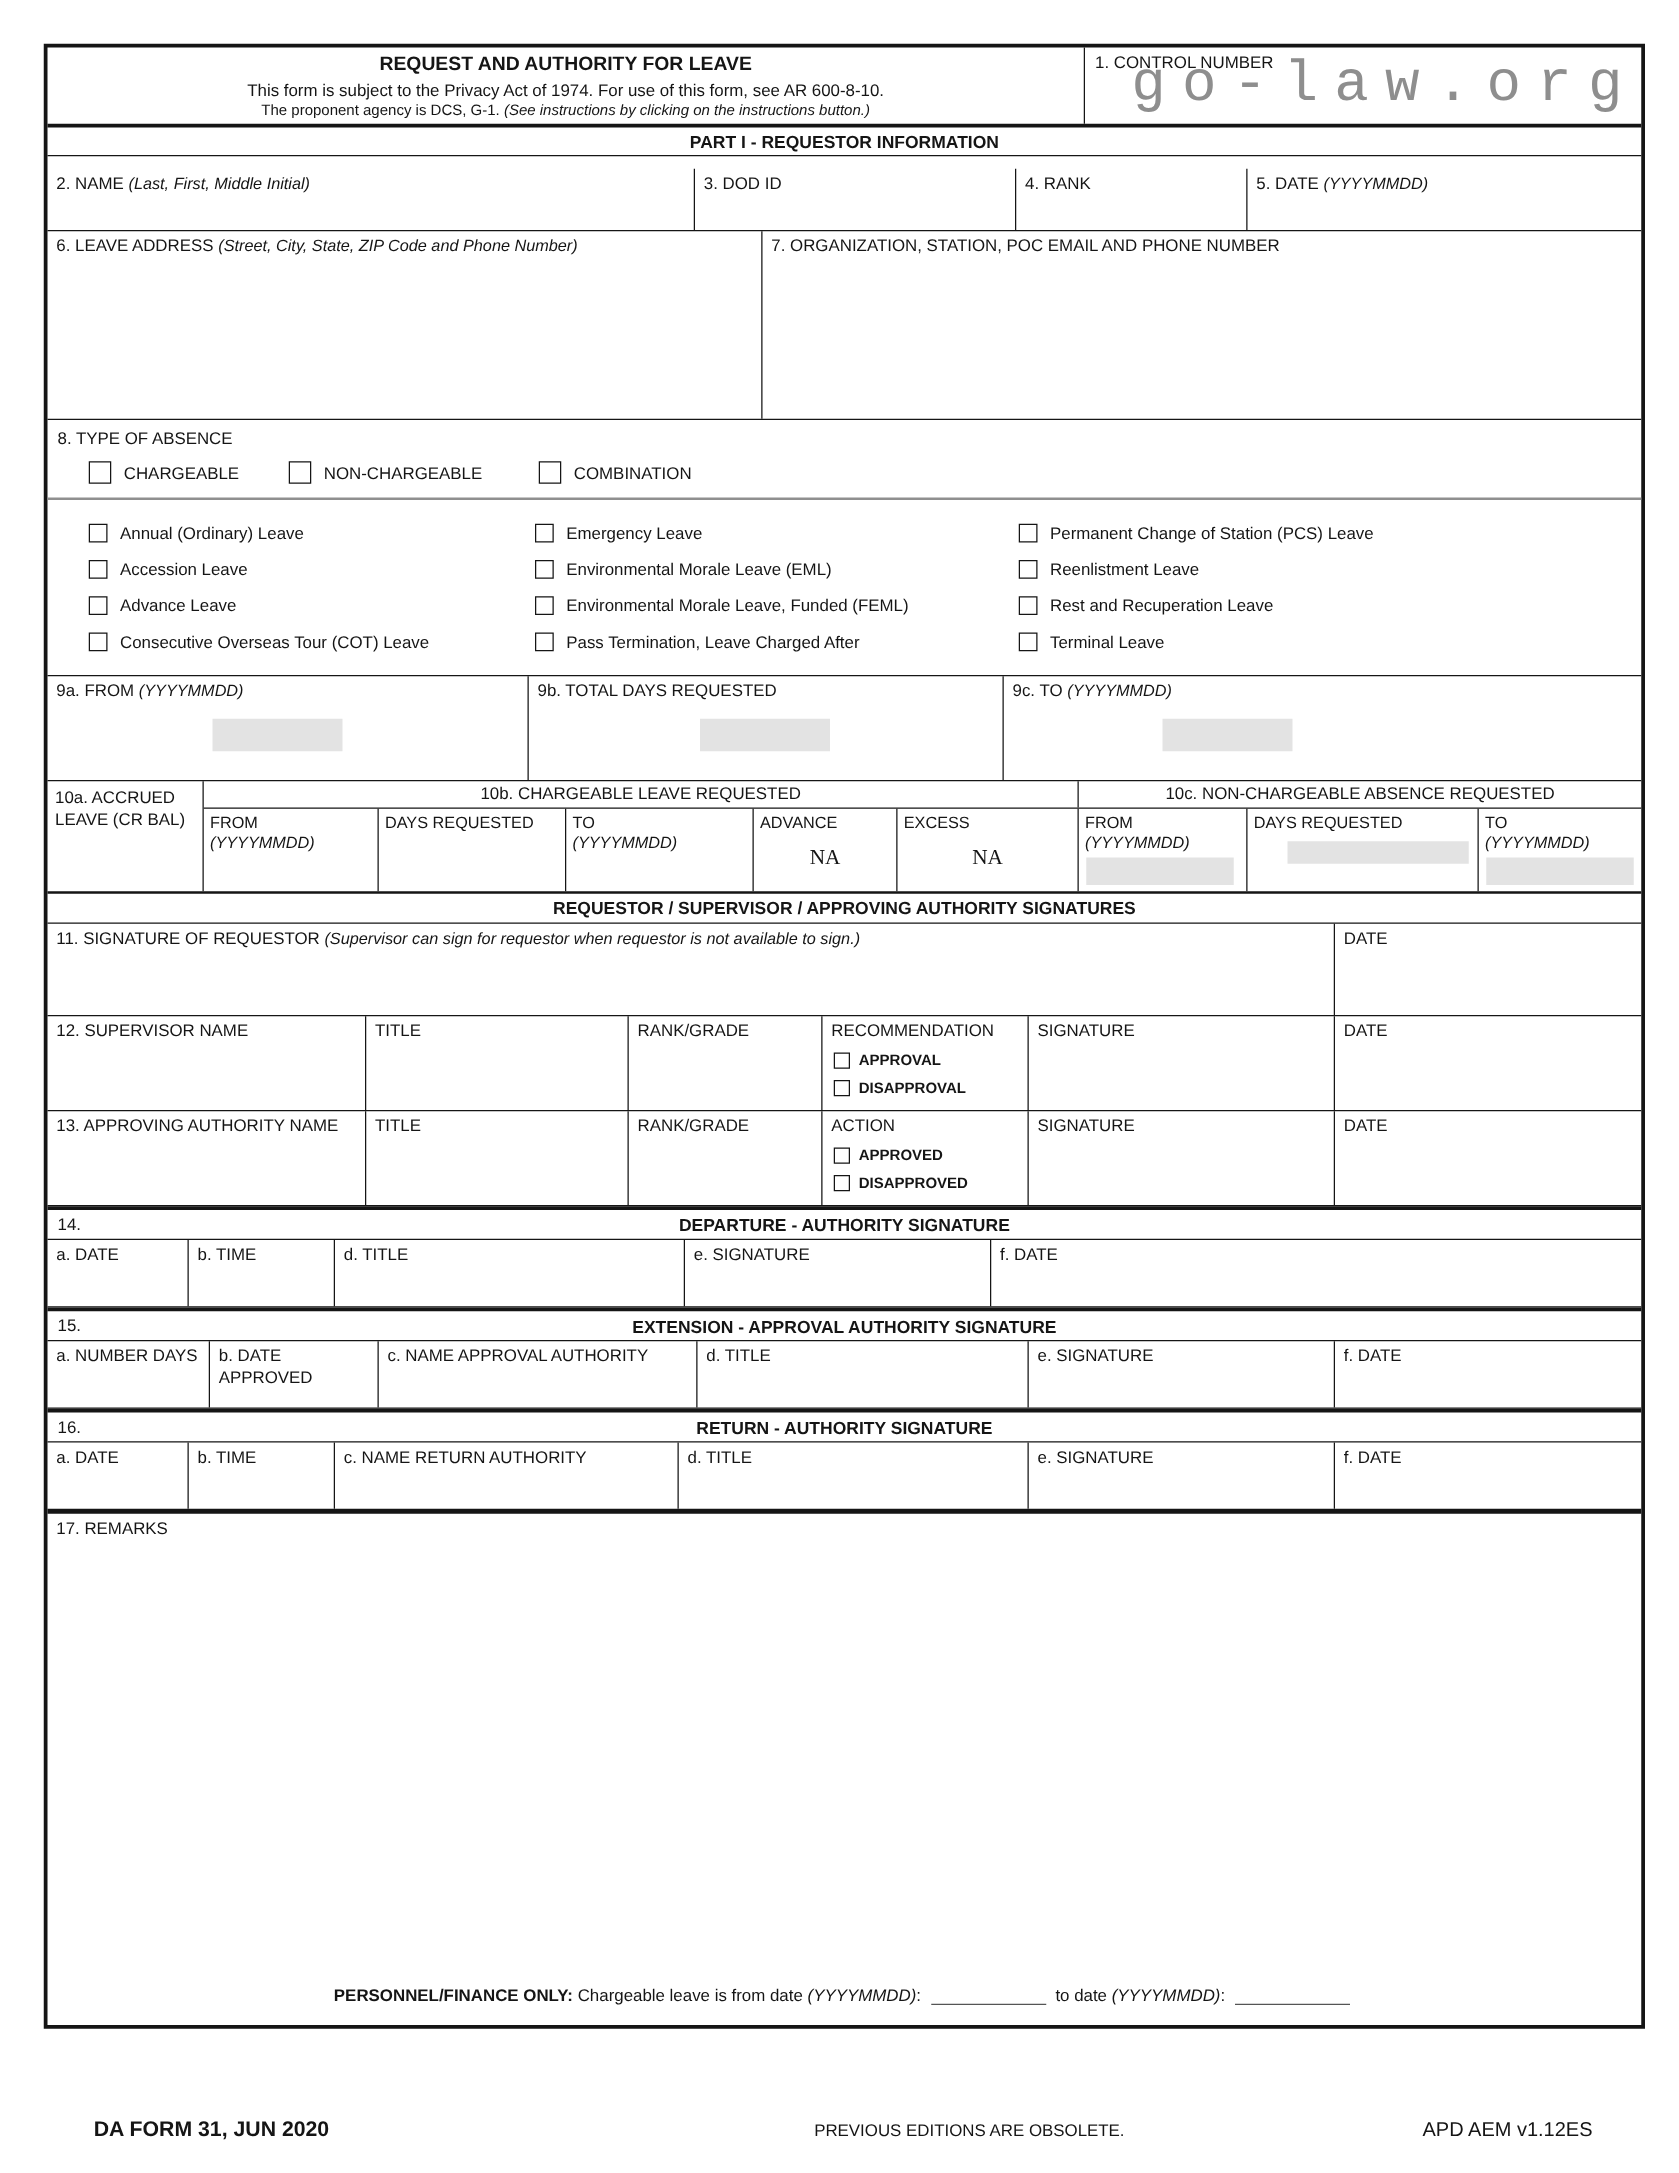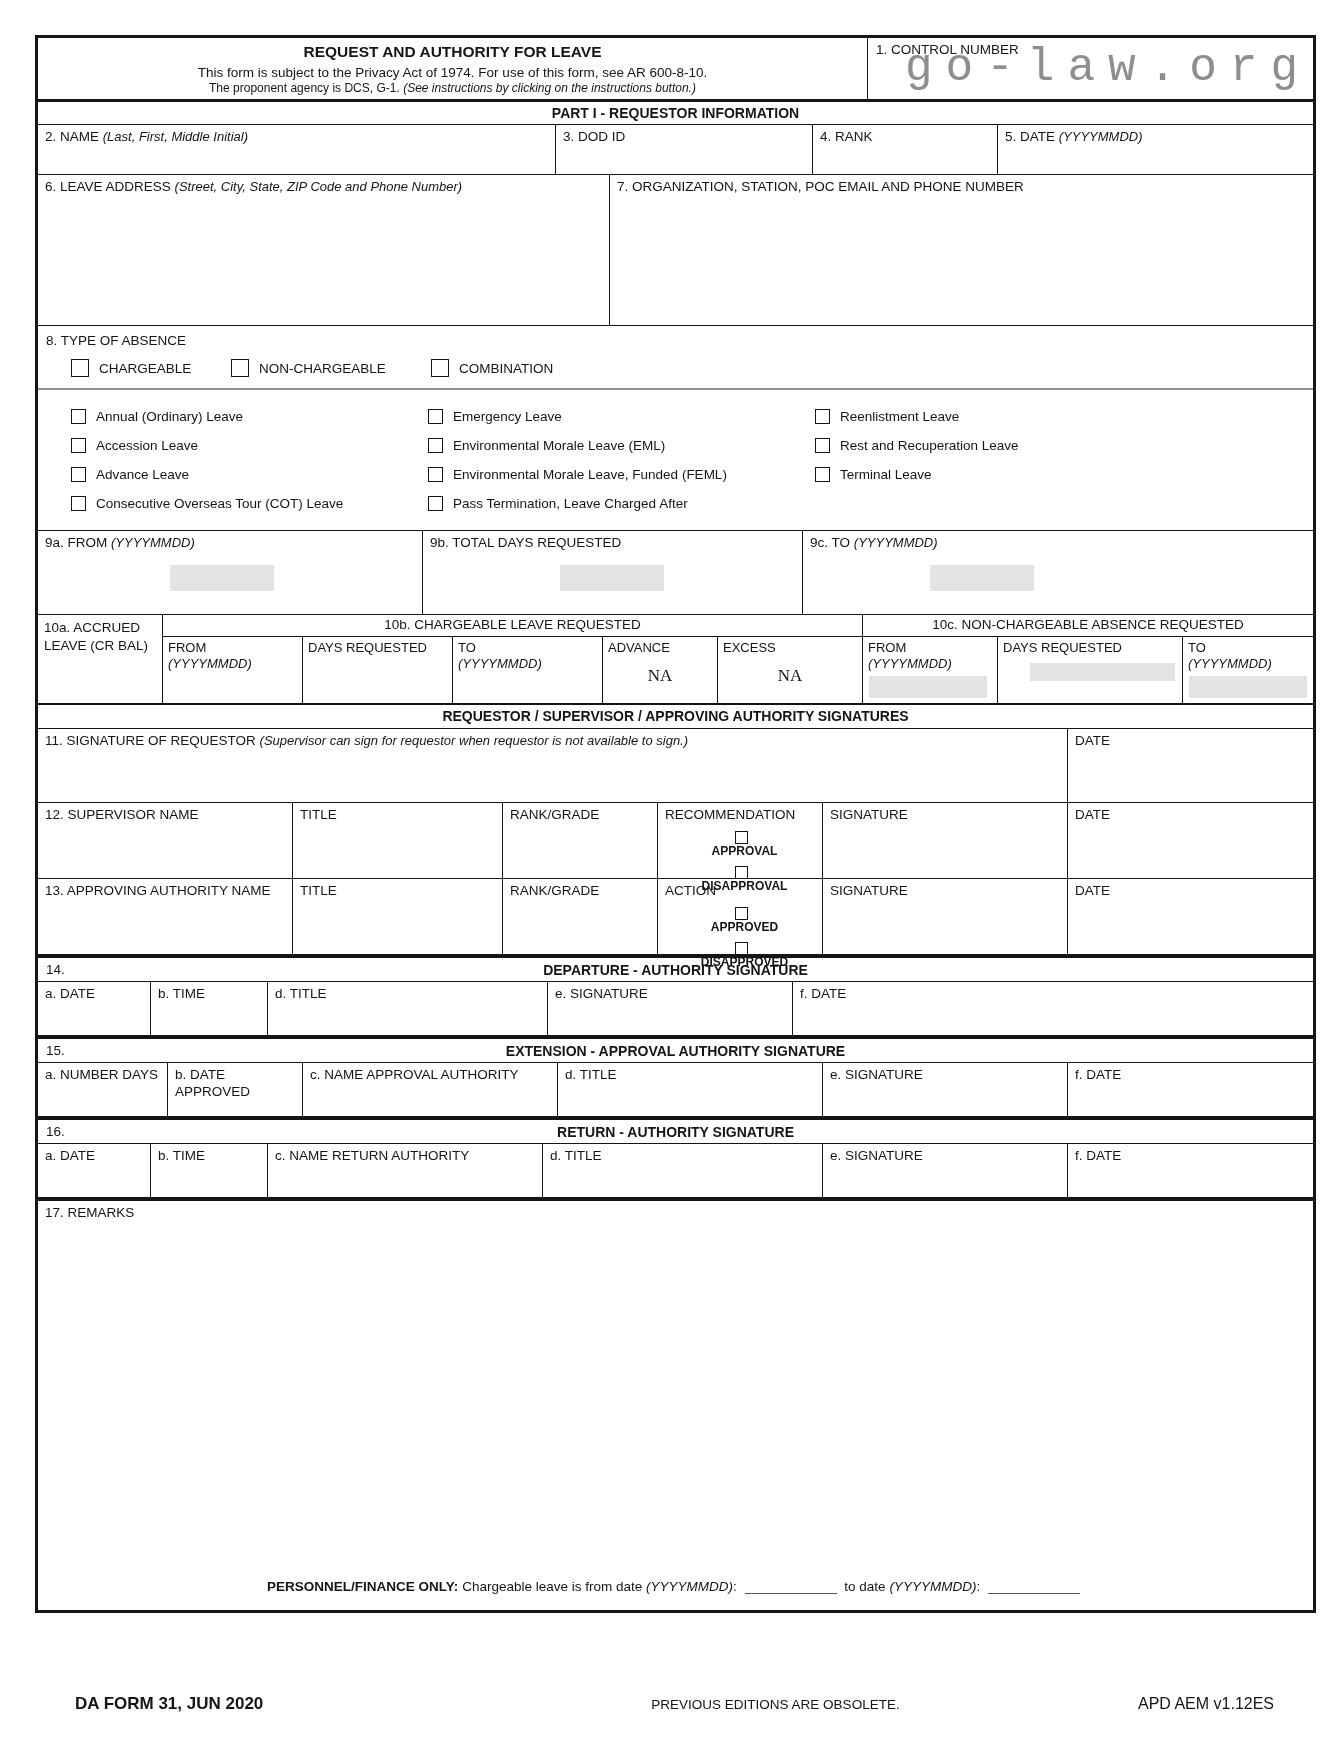--- a/index.html
+++ b/index.html
@@ -39,21 +39,21 @@
     font-family: "Liberation Mono", "DejaVu Sans Mono", monospace;
     font-size: 46px; letter-spacing: 13px;
     color: #8e8e8e;
     white-space: nowrap;
     z-index: 5;
   }
 
   .part-banner { height: 23px; border-bottom: 1px solid #151515; text-align: center; font-weight: bold; font-size: 14px; padding-top: 3px; }
 
   
-  .r2 { height: 50px; }
+  .r2 { height: 50px; margin-top: 10px; }
   .r2 .c-name { width: 518px; }
   .r2 .c-dod { width: 257px; }
   .r2 .c-rank { width: 185px; }
   .r2 .c-date { flex: 1; }
 
   
   .r6 { height: 151px; }
   .r6 .c-addr { width: 572px; }
   .r6 .c-org { flex: 1; }
 
@@ -96,21 +96,21 @@
   .gin-mid { position: absolute; top: 26px; left: 32px; width: 145px; height: 18px; background: #e3e3e3; }
 
   
   .sig-banner { border-bottom: 1px solid #151515; text-align: center; font-weight: bold; font-size: 14px; height: 24px; padding-top: 3px; }
   .r11 { height: 74px; }
   .r11 .c-sig { width: 1030px; }
   .r11 .c-date { flex: 1; }
   .r12 { height: 76px; }
   .r12 .cc1 { width: 255px; } .r12 .cc2 { width: 210px; } .r12 .cc3 { width: 155px; }
   .r12 .cc4 { width: 165px; } .r12 .cc5 { width: 245px; } .r12 .cc6 { flex: 1; }
-  .optrow { display: flex; align-items: center; margin-top: 7px; margin-left: 2px; flex-direction: column; }
+  .optrow { display: flex; align-items: center; margin-top: 7px; margin-left: 2px; }
   .optrow .cb { width: 13px; height: 13px; }
   .optrow .cbl { margin-left: 7px; font-size: 12px; font-weight: bold; }
 
   
   .sec-top { border-top: 3px solid #151515; }
   .secbanner { position: relative; border-bottom: 1px solid #151515; height: 24px; }
   .secnum { position: absolute; left: 8px; top: 4px; font-size: 13.5px; }
   .sectitle { text-align: center; font-weight: bold; font-size: 14px; padding-top: 4px; }
   .seccols { height: 54px; }
   .s14 .k1 { width: 113px; } .s14 .k2 { width: 117px; } .s14 .k3 { width: 275px; }
@@ -230,20 +230,24 @@
             <span class="cbl">Environmental Morale Leave, Funded (FEML)</span>
           </div>
           <div class="trow">
             <span class="cb"></span>
             <span class="cbl">Pass Termination, Leave Charged After</span>
           </div>
         </div>
         <div class="tcol tcol3">
           <div class="trow">
             <span class="cb"></span>
+            <span class="cbl">Permanent Change of Station (PCS) Leave</span>
+          </div>
+          <div class="trow">
+            <span class="cb"></span>
             <span class="cbl">Reenlistment Leave</span>
           </div>
           <div class="trow">
             <span class="cb"></span>
             <span class="cbl">Rest and Recuperation Leave</span>
           </div>
           <div class="trow">
             <span class="cb"></span>
             <span class="cbl">Terminal Leave</span>
           </div>

